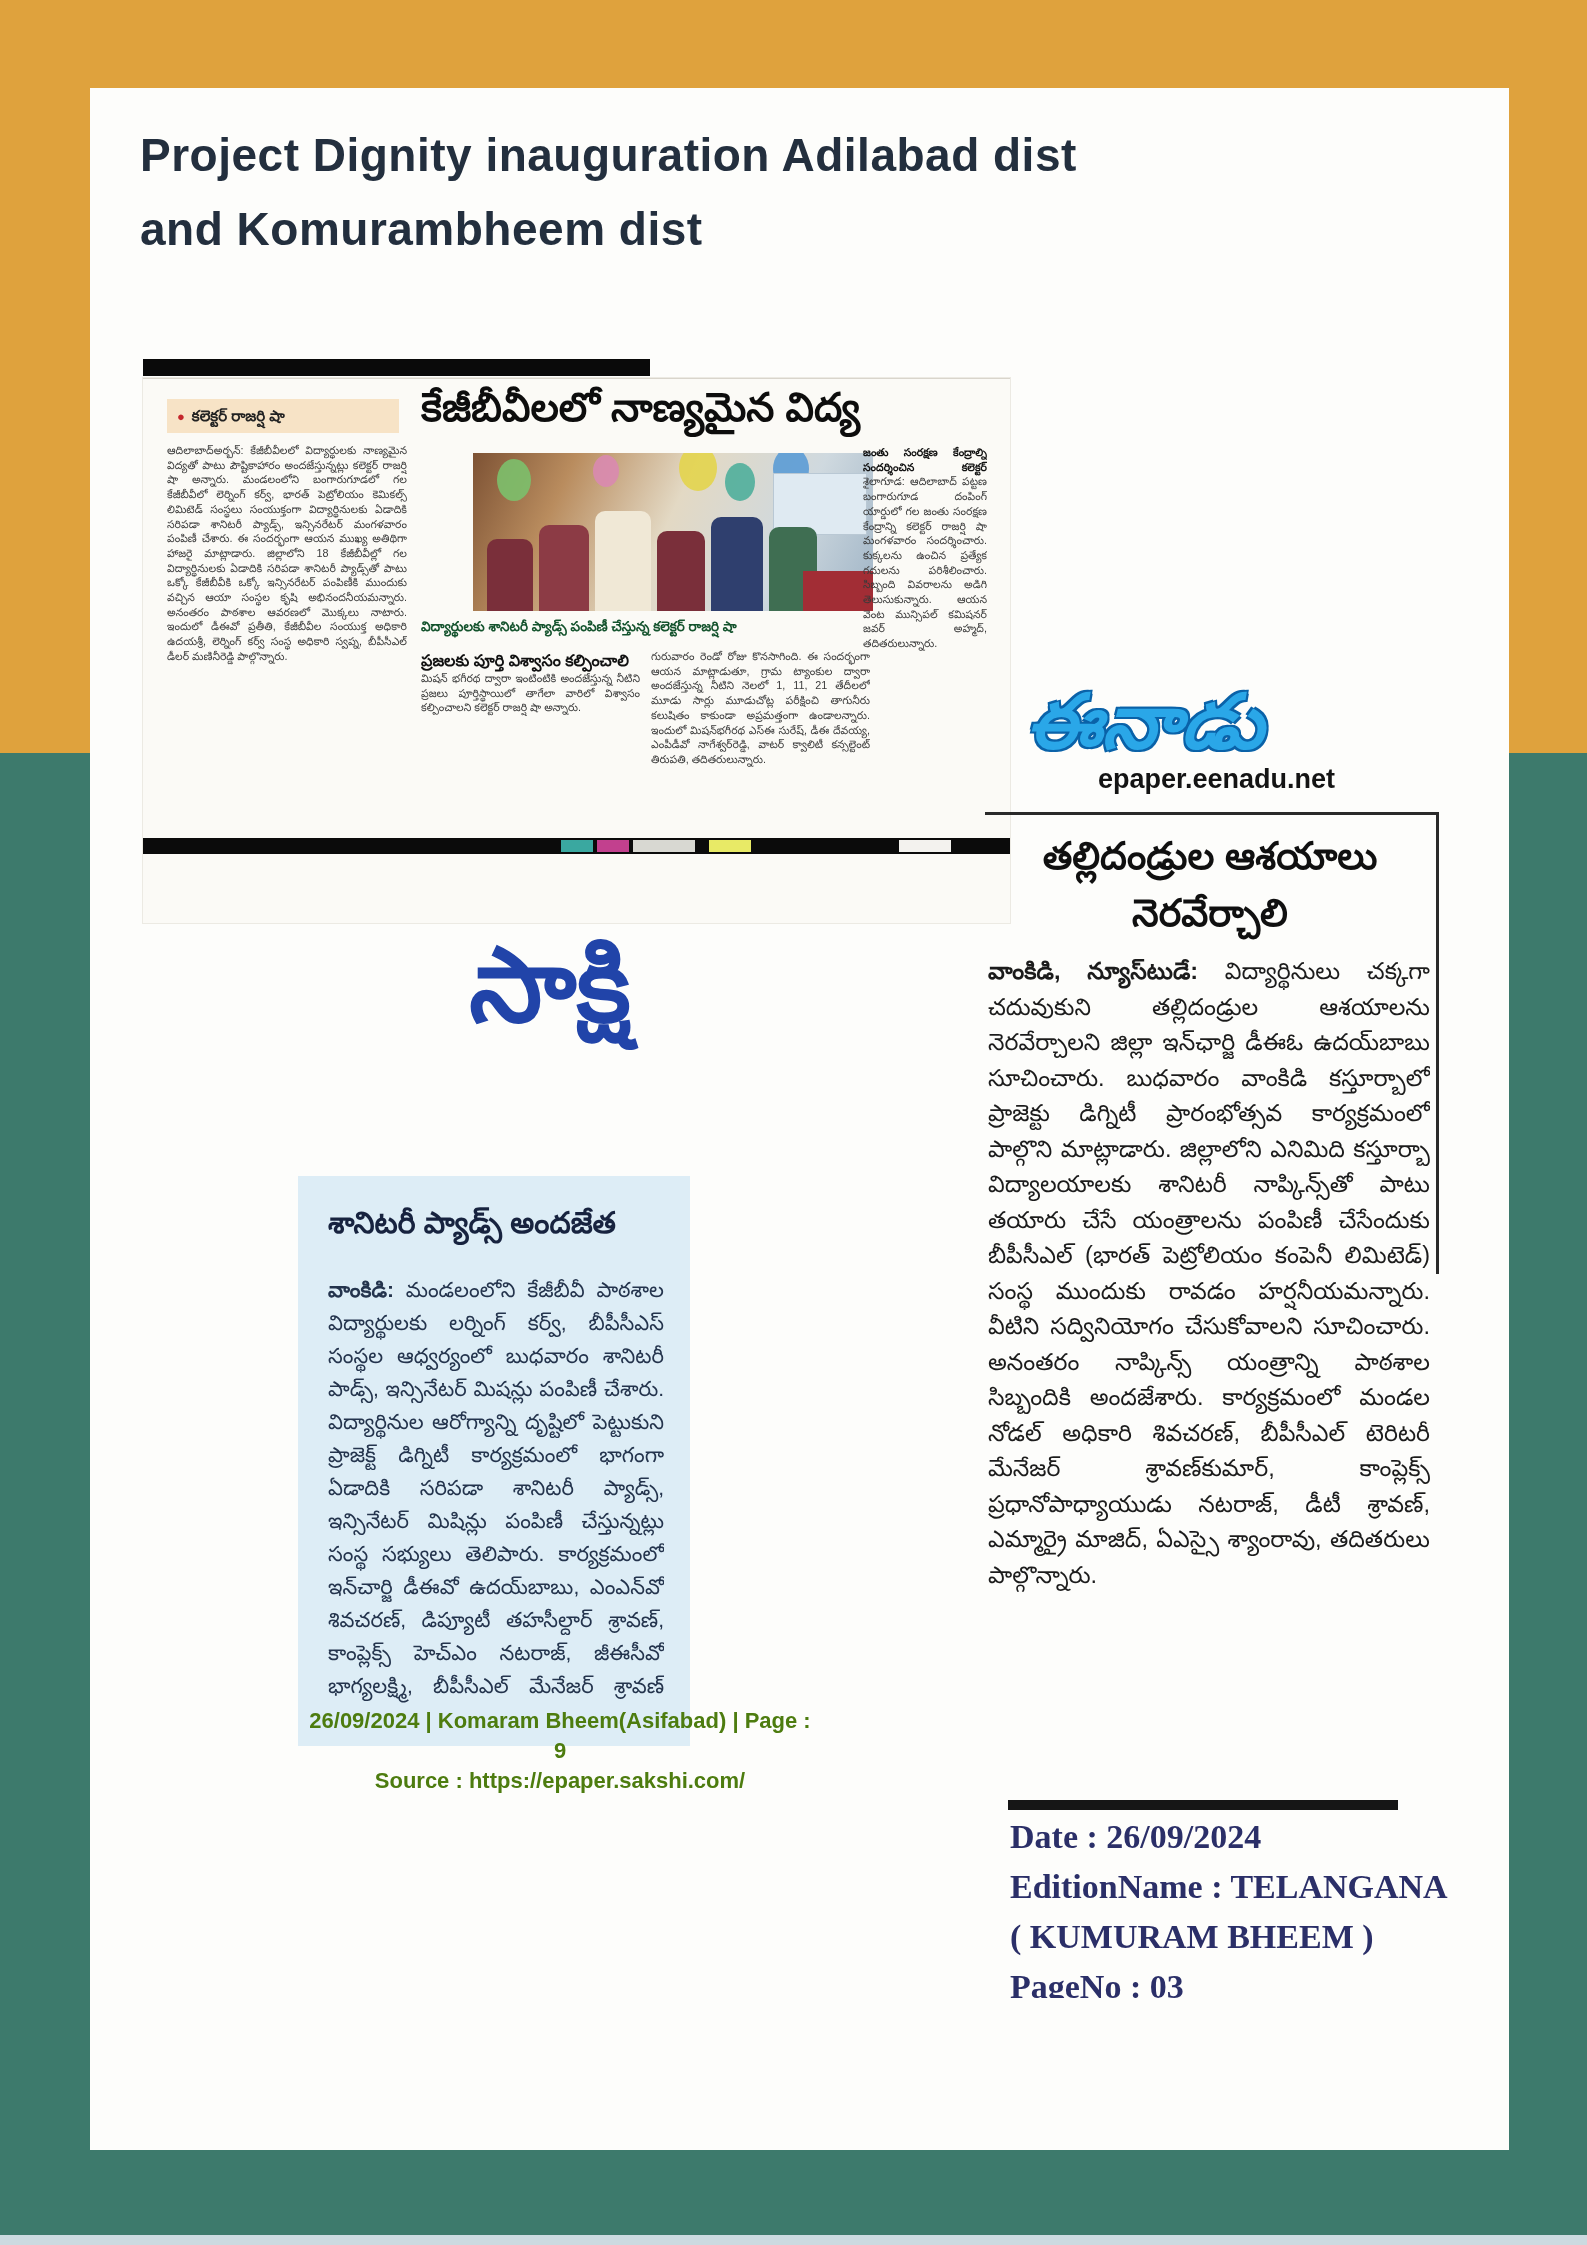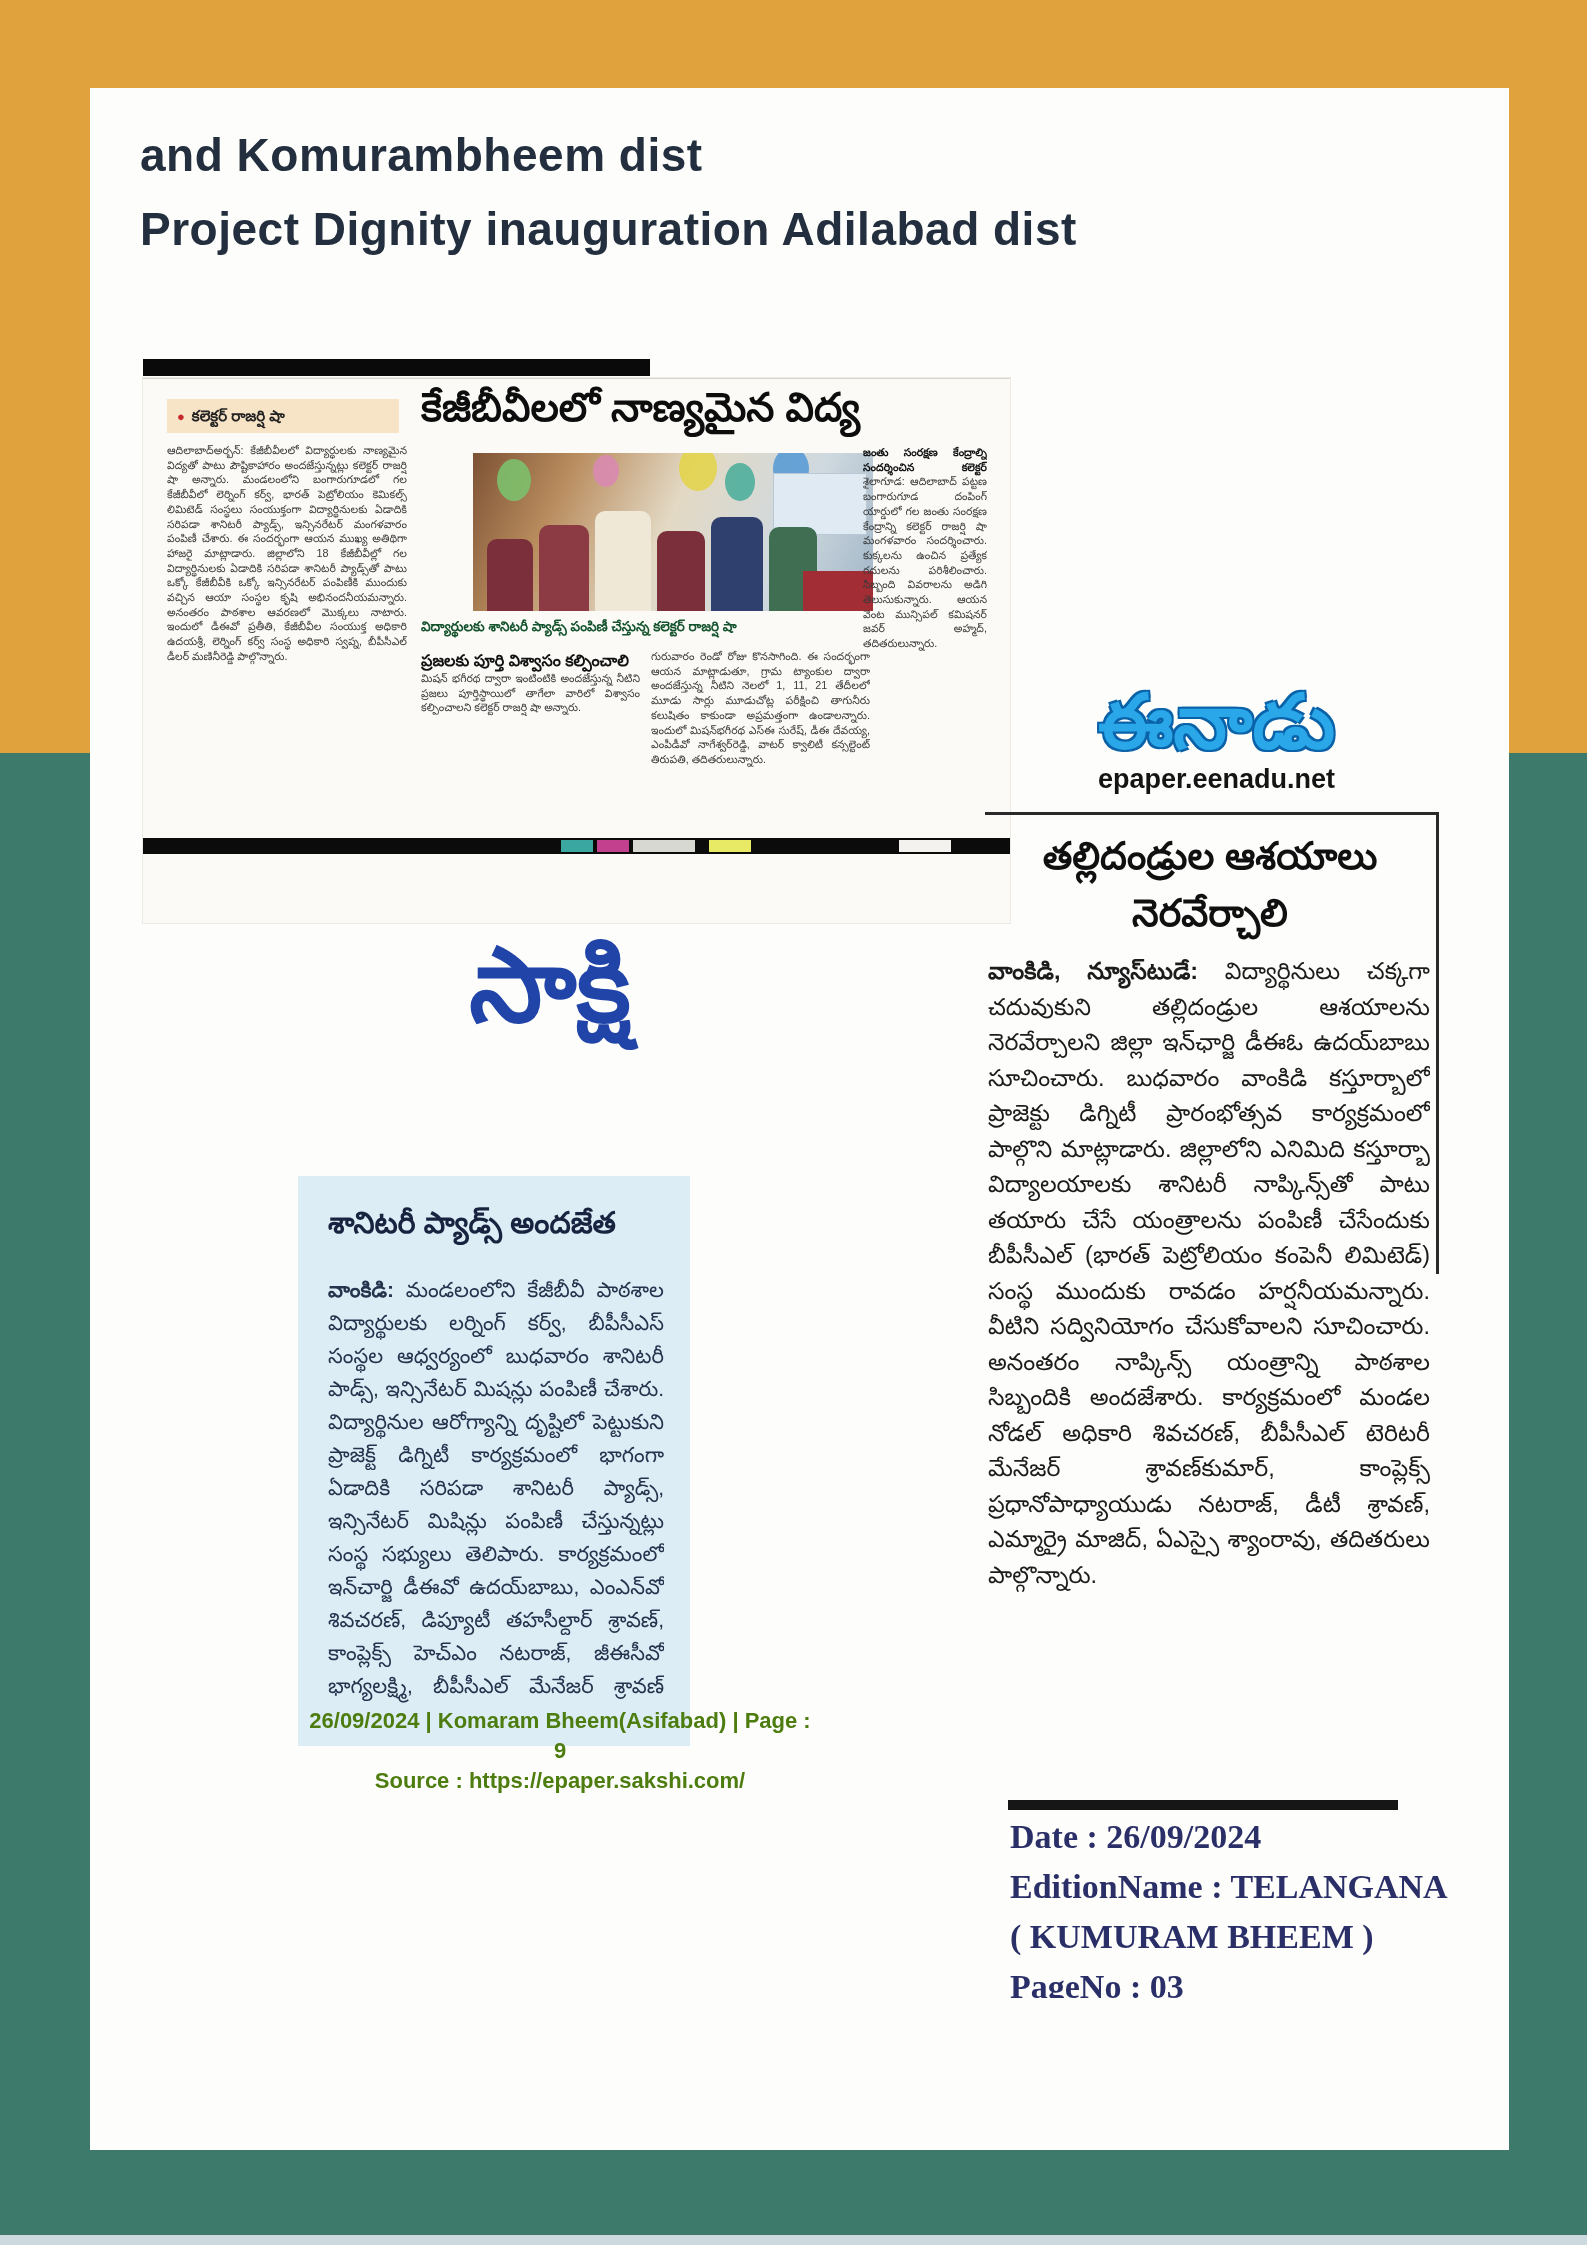--- a/index.html
+++ b/index.html
@@ -31,23 +31,23 @@
   .c1-caption{left:278px;top:240px;width:470px;height:22px;font-size:13.5px;font-weight:bold;
               color:#14532d;white-space:nowrap;overflow:hidden;}
   .c1-col2{left:278px;top:270px;width:219px;height:178px;}
   .c1-col3{left:508px;top:270px;width:219px;height:178px;}
   .c1-col4{left:720px;top:66px;width:124px;height:382px;}
   .subhead{font-weight:bold;color:#111;font-size:16px;line-height:16px;margin:4px 0 2px 0;}
   .lead-bold{font-weight:bold;color:#111;}
   .c1-botbar{left:53px;top:750px;width:867px;height:16px;background:#0b0b0b;}
   .patch{position:absolute;top:2px;height:12px;}
   
-  .een-logo{left:865px;top:594px;width:380px;text-align:right;font-size:76px;font-weight:bold;
+  .een-logo{left:865px;top:594px;width:380px;text-align:center;font-size:76px;font-weight:bold;
             color:#2aa7e8;line-height:80px;
-            text-shadow:2px 2px 0 #0a62a8,-2px -2px 0 #0a62a8,2px -2px 0 #0a62a8,-2px 2px 0 #0a62a8;}
+            text-shadow:2px 2px 0 #0a62a8,-2px -2px 0 #0a62a8,2px -2px 0 #0a62a8,-2px 2px 0 #0a62a8;font-style:italic;}
   .een-tagline{left:865px;top:676px;width:380px;text-align:right;font-size:27px;font-weight:bold;color:#141414;}
   .een-hr{left:895px;top:724px;width:452px;height:3px;background:#2a2a2a;}
   .een-vr{left:1346px;top:724px;width:3px;height:462px;background:#2a2a2a;}
   .een-headline{left:900px;top:740px;width:440px;text-align:center;font-size:38px;line-height:57px;
                 font-weight:bold;color:#101010;}
   .een-body{left:898px;top:866px;width:442px;height:822px;font-size:23.5px;line-height:35.5px;
             text-align:justify;color:#1c1c1c;overflow:hidden;}
   .een-meta-bar{left:918px;top:1712px;width:390px;height:10px;background:#161616;}
   .een-meta{left:920px;top:1724px;width:480px;height:186px;overflow:hidden;
             font-size:34px;line-height:50px;font-weight:bold;color:#2b2f68;font-family:Liberation Serif, serif;}
@@ -60,22 +60,22 @@
             height:430px;overflow:hidden;}
   .sak-caption{left:120px;top:1618px;width:700px;text-align:center;font-size:22px;line-height:30px;
                font-weight:bold;color:#4d7c0f;}
 </style>
 </head>
 <body>
 
 <div class="abs card">
 
   <div class="abs title">
+    <div>Project Dignity inauguration Adilabad dist</div>
     <div>and Komurambheem dist</div>
-    <div>Project Dignity inauguration Adilabad dist</div>
   </div>
 
   <div class="abs c1-topbar"></div>
 
   <div class="abs c1-paper">
 
     <div class="abs c1-kicker">
       <span class="dot">●</span><span>కలెక్టర్ రాజర్షి షా</span>
     </div>
 

